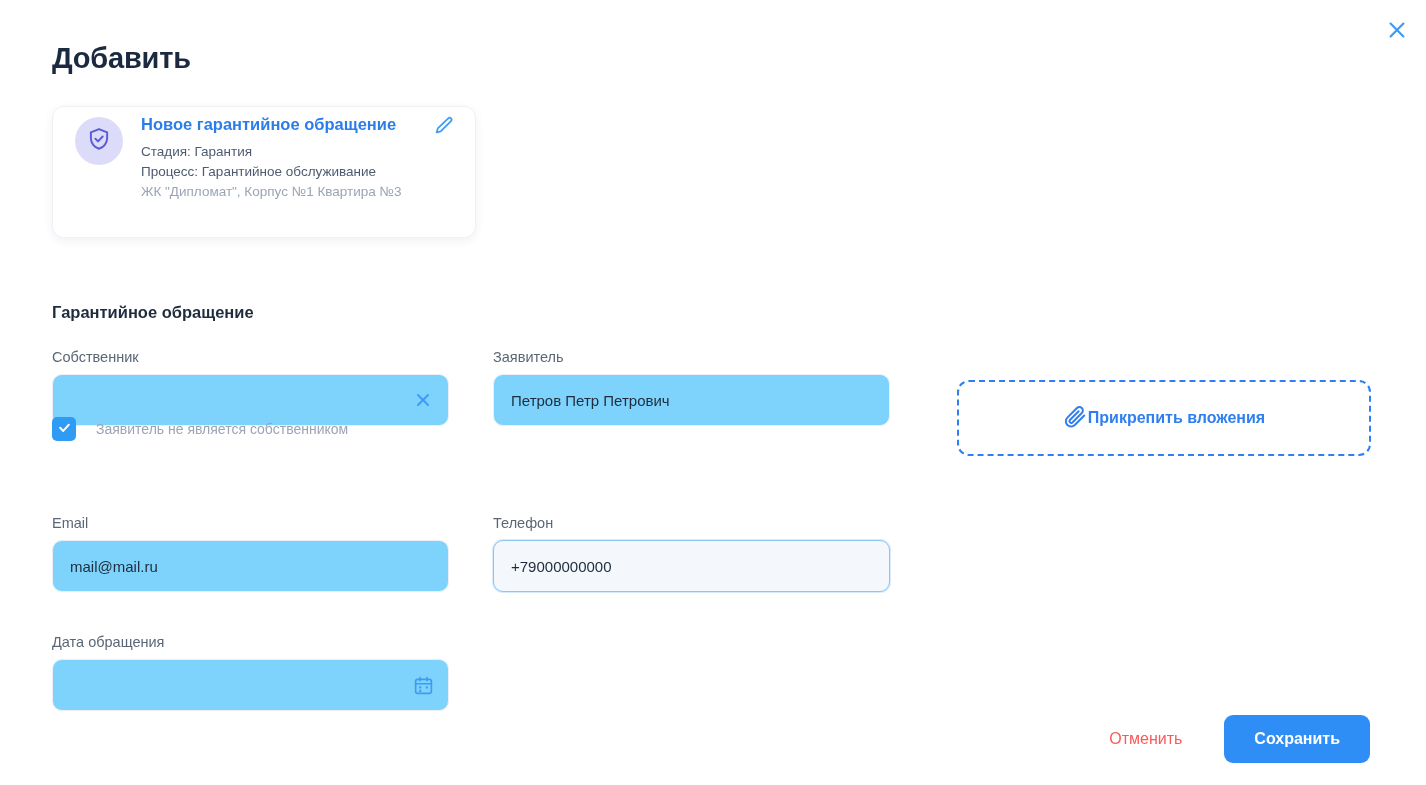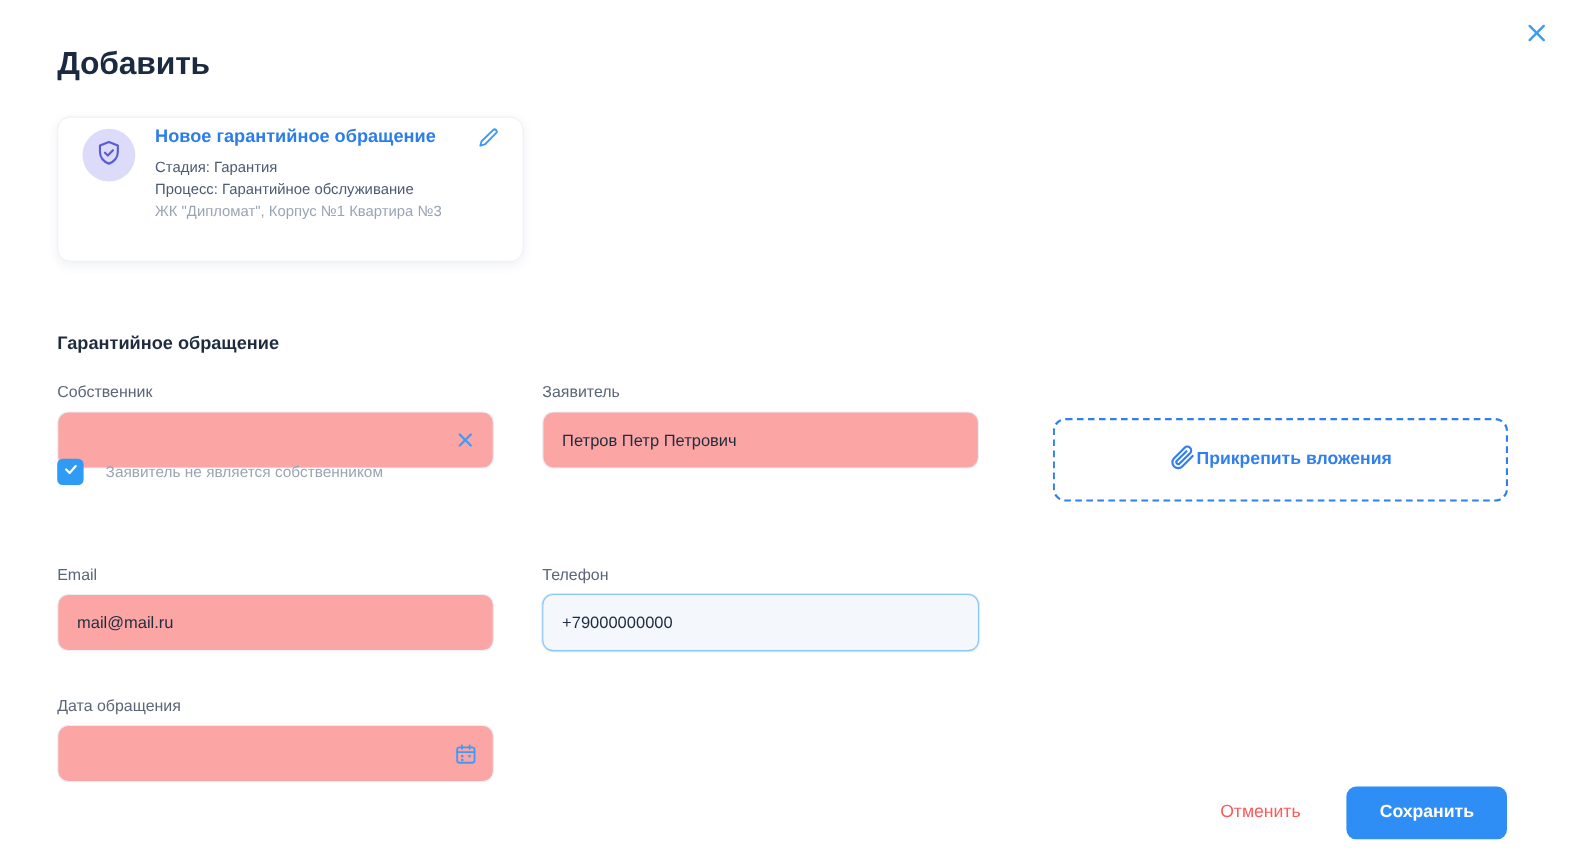--- a/index.html
+++ b/index.html
@@ -70,21 +70,21 @@
 
   
   .field { position: absolute; margin-top: 40px; }
   .field-label {
     font-size: 14.5px; color: #5b6777;
     margin-bottom: 9px; display: block;
   }
   .input-wrap { position: relative; }
   .input-box {
     width: 100%; height: 52px;
-    background: #fca5a5;
+    background: #7dd3fc;
     border: 1px solid #eaeff5;
     border-radius: 10px;
     padding: 0 44px 0 17px;
     font-size: 15px; color: #1f2c3d;
     font-family: inherit;
     display: flex; align-items: center;
     outline: none;
   }
   .input-box.focused {
     border: 1px solid #8dc5f5;

